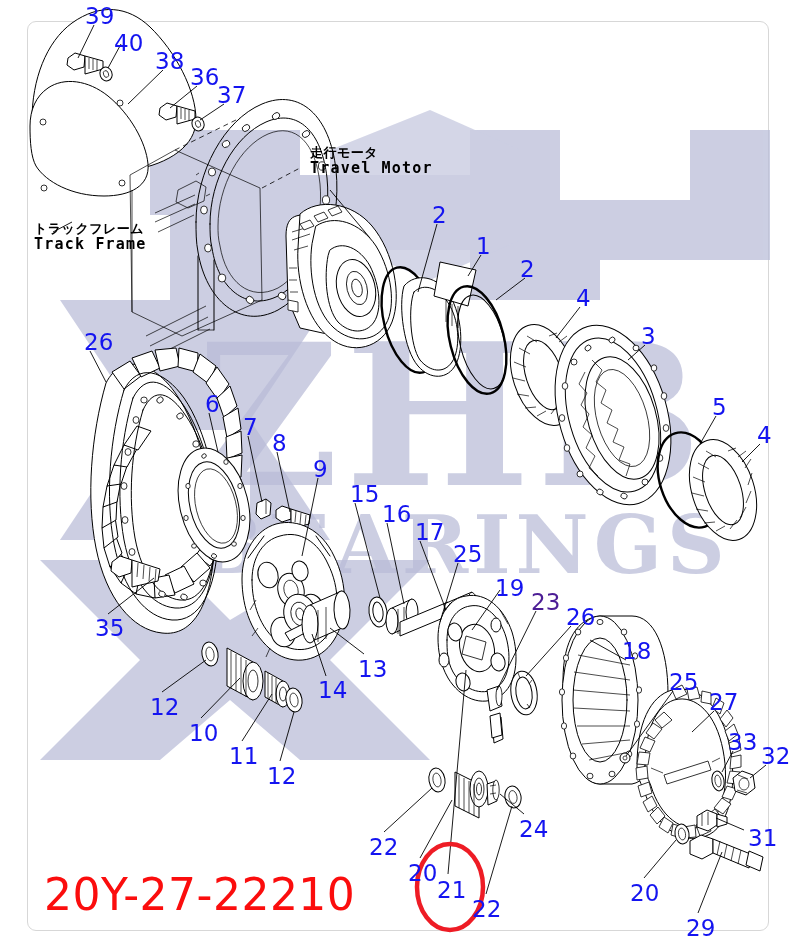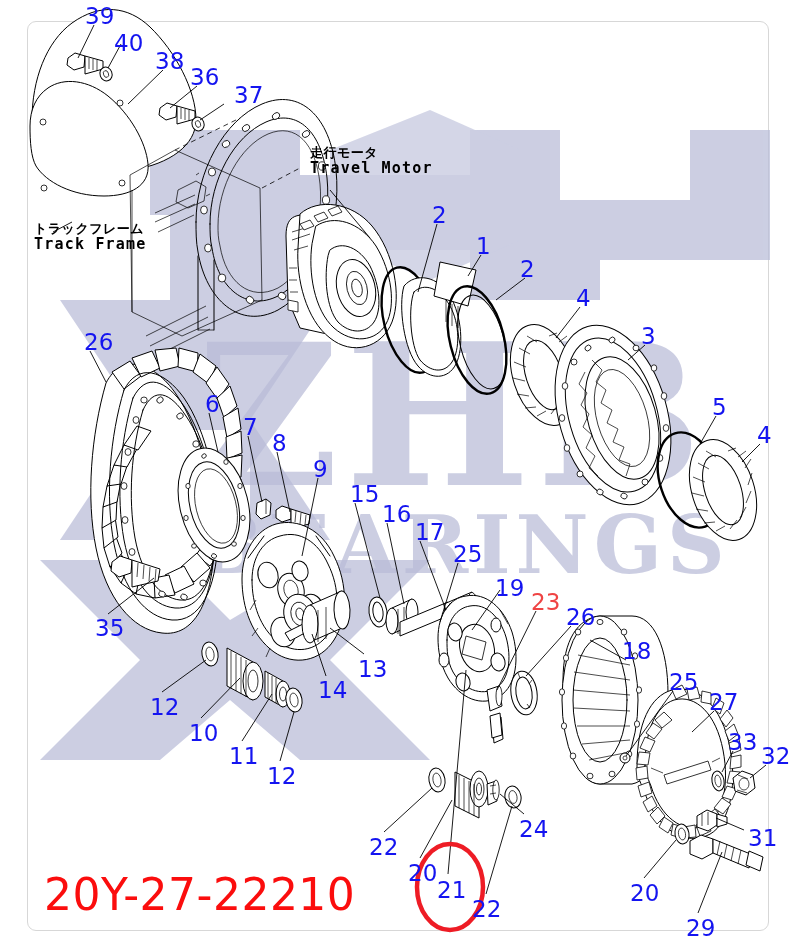--- a/index.html
+++ b/index.html
@@ -606,39 +606,39 @@
   <div class="caption" style="left:34px;top:222px;">
     <span class="jp">トラックフレーム</span>
     <span class="en">Track Frame</span>
   </div>
 
   <div id="callout-layer">
       <div class="callout" style="left: 85px; top: 5px; color: rgb(20, 20, 240);">39</div>
       <div class="callout" style="left: 114px; top: 24px; color: rgb(20, 20, 240); margin-top: 8px;">40</div>
       <div class="callout" style="left: 155px; top: 50px; color: rgb(20, 20, 240);">38</div>
       <div class="callout" style="left: 190px; top: 66px; color: rgb(20, 20, 240);">36</div>
-      <div class="callout" style="left: 234px; top: 84px; color: rgb(20, 20, 240);">37</div>
+      <div class="callout" style="left: 217px; top: 84px; color: rgb(20, 20, 240);">37</div>
       <div class="callout" style="left: 432px; top: 204px; color: rgb(20, 20, 240);">2</div>
       <div class="callout" style="left: 476px; top: 235px; color: rgb(20, 20, 240);">1</div>
       <div class="callout" style="left: 520px; top: 258px; color: rgb(20, 20, 240);">2</div>
       <div class="callout" style="left: 576px; top: 287px; color: rgb(20, 20, 240);">4</div>
       <div class="callout" style="left: 641px; top: 325px; color: rgb(20, 20, 240);">3</div>
       <div class="callout" style="left: 712px; top: 396px; color: rgb(20, 20, 240);">5</div>
       <div class="callout" style="left: 757px; top: 424px; color: rgb(20, 20, 240);">4</div>
       <div class="callout" style="left: 84px; top: 331px; color: rgb(20, 20, 240);">26</div>
       <div class="callout" style="left: 205px; top: 393px; color: rgb(20, 20, 240);">6</div>
       <div class="callout" style="left: 243px; top: 416px; color: rgb(20, 20, 240);">7</div>
       <div class="callout" style="left: 272px; top: 432px; color: rgb(20, 20, 240);">8</div>
       <div class="callout" style="left: 313px; top: 458px; color: rgb(20, 20, 240);">9</div>
       <div class="callout" style="left: 350px; top: 483px; color: rgb(20, 20, 240);">15</div>
       <div class="callout" style="left: 382px; top: 503px; color: rgb(20, 20, 240);">16</div>
       <div class="callout" style="left: 415px; top: 521px; color: rgb(20, 20, 240);">17</div>
       <div class="callout" style="left: 453px; top: 543px; color: rgb(20, 20, 240);">25</div>
       <div class="callout" style="left: 495px; top: 570px; color: rgb(20, 20, 240); margin-top: 7px;">19</div>
-      <div class="callout" style="left: 531px; top: 591px; color: #ef4444;">23</div>
+      <div class="callout" style="left: 531px; top: 591px; color: #4c1d95;">23</div>
       <div class="callout" style="left: 566px; top: 606px; color: rgb(20, 20, 240);">26</div>
       <div class="callout" style="left: 622px; top: 640px; color: rgb(20, 20, 240);">18</div>
       <div class="callout" style="left: 669px; top: 671px; color: rgb(20, 20, 240);">25</div>
       <div class="callout" style="left: 709px; top: 691px; color: rgb(20, 20, 240);">27</div>
       <div class="callout" style="left: 728px; top: 731px; color: rgb(20, 20, 240);">33</div>
       <div class="callout" style="left: 761px; top: 745px; color: rgb(20, 20, 240);">32</div>
       <div class="callout" style="left: 95px; top: 617px; color: rgb(20, 20, 240);">35</div>
       <div class="callout" style="left: 150px; top: 696px; color: rgb(20, 20, 240);">12</div>
       <div class="callout" style="left: 189px; top: 722px; color: rgb(20, 20, 240);">10</div>
       <div class="callout" style="left: 229px; top: 745px; color: rgb(20, 20, 240);">11</div>

